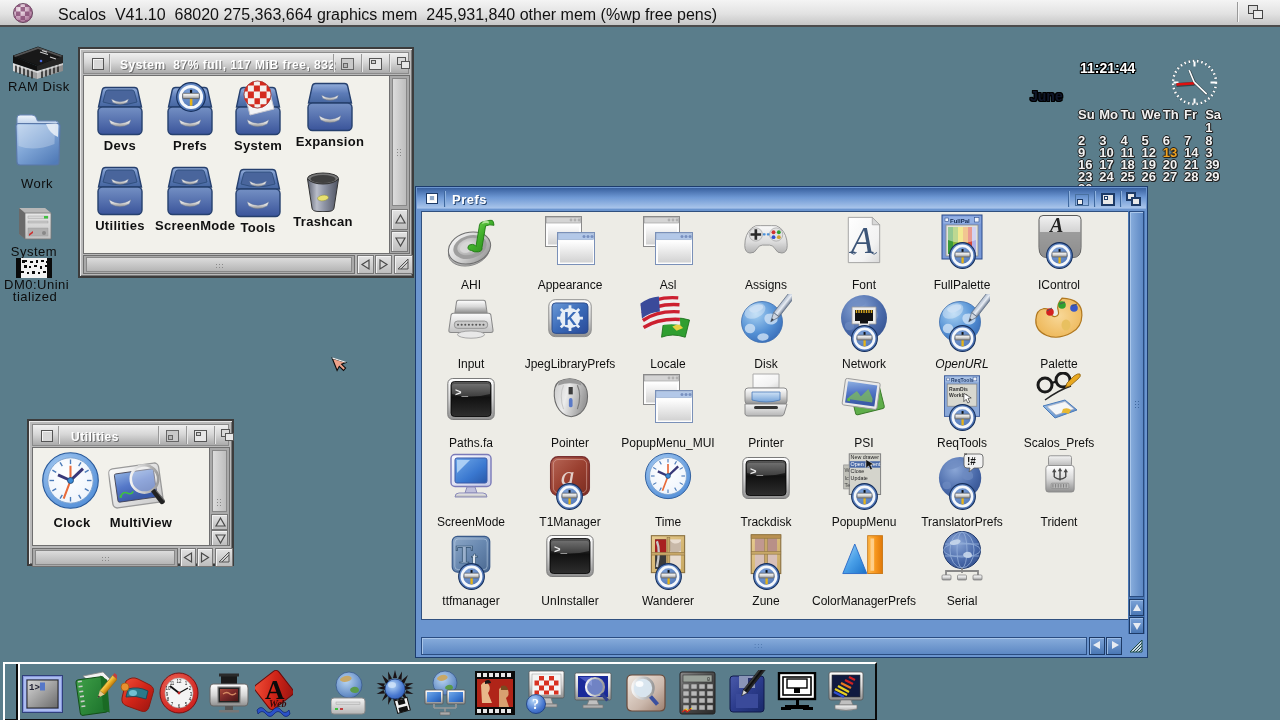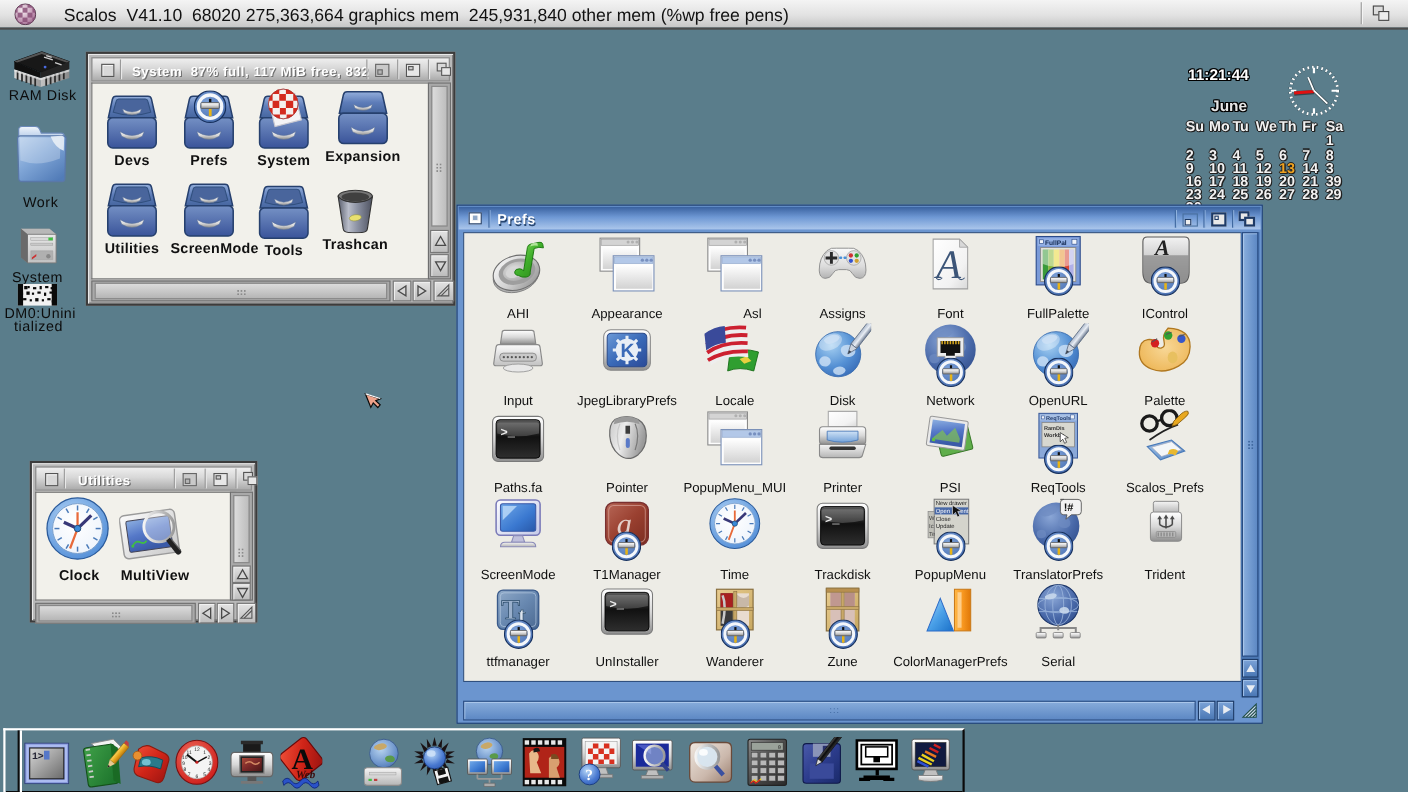--- a/index.html
+++ b/index.html
@@ -851,21 +851,21 @@
         <path d="M3.5 24.5 h5"></path>
         <path d="M40.5 24.5 h5"></path>
     </g>
     <path d="M24.5 25.7 L6.5 27" stroke="#111" stroke-width="4" opacity="0.5"></path>
     <path d="M24.5 25.2 L6.5 26.5" stroke="#e01010" stroke-width="2.6"></path>
     <path d="M24.5 24.5 L19.5 12.5" stroke="#111" stroke-width="2.8" opacity="0.5"></path>
     <path d="M24.2 24.2 L19.2 12.2" stroke="#fff" stroke-width="1.6"></path>
     <path d="M24.5 24.5 L37 36.5" stroke="#111" stroke-width="2.8" opacity="0.5"></path>
     <path d="M24.2 24.2 L36.7 36.2" stroke="#fff" stroke-width="1.6"></path>
   </svg>
-  <div class="dlabel" style="left:1101px; top:88px; font-size:14px; font-weight:bold; color:#e5e5e5;">June</div>
+  <div class="dlabel" style="left:1030px; top:88px; font-size:14px; font-weight:bold; color:#0f172a;">June</div>
   <div class="dlabel calrow" style="left:1078px; top:107px; font-weight:bold; font-size:13px;"><span>Su</span><span>Mo</span><span>Tu</span><span>We</span><span>Th</span><span>Fr</span><span>Sa</span></div>
   <div class="dlabel calrow" style="left:1078px; top:120px;"><span></span><span></span><span></span><span></span><span></span><span></span><span>1</span></div>
   <div class="dlabel calrow" style="left:1078px; top:132.5px;"><span>2</span><span>3</span><span>4</span><span>5</span><span>6</span><span>7</span><span>8</span></div>
   <div class="dlabel calrow" style="left:1078px; top:144.5px;"><span>9</span><span>10</span><span>11</span><span>12</span><span style="color:#efa321;">13</span><span>14</span><span>3</span></div>
   <div class="dlabel calrow" style="left:1078px; top:156.5px;"><span>16</span><span>17</span><span>18</span><span>19</span><span>20</span><span>21</span><span>39</span></div>
   <div class="dlabel calrow" style="left:1078px; top:168.5px;"><span>23</span><span>24</span><span>25</span><span>26</span><span>27</span><span>28</span><span>29</span></div>
   <div class="dlabel calrow" style="left:1078px; top:180.5px;"><span>30</span></div>
 </div>
 <div id="prefs">
   <div id="ptitle">
@@ -919,21 +919,21 @@
       <use href="#speaker"></use>
     </svg>
   <div class="plabel" style="left:-15px; top:91px; width:140px;">AHI</div>
   <svg class="abs" style="left:128px; top:28px;" width="52" height="52" viewBox="0 0 52 52">
       <use href="#winpair"></use>
     </svg>
   <div class="plabel" style="left:84px; top:91px; width:140px;">Appearance</div>
   <svg class="abs" style="left:226px; top:28px;" width="52" height="52" viewBox="0 0 52 52">
       <use href="#winpair"></use>
     </svg>
-  <div class="plabel" style="left:182px; top:91px; width:140px;margin-left:16px;">Asl</div>
+  <div class="plabel" style="left:182px; top:91px; width:140px;">Asl</div>
   <svg class="abs" style="left:324px; top:32px;" width="52" height="46" viewBox="0 0 52 46">
       <use href="#gamepad"></use>
     </svg>
   <div class="plabel" style="left:280px; top:91px; width:140px;">Assigns</div>
   <svg class="abs" style="left:424px; top:26px;" width="48" height="54" viewBox="0 0 52 54">
       <use href="#fontpage"></use>
     </svg>
   <div class="plabel" style="left:378px; top:91px; width:140px;">Font</div>
   <svg class="abs" style="left:522px; top:27px;" width="48" height="54" viewBox="0 0 48 54">
     <rect x="4" y="1" width="40" height="44" fill="#7a9ad8" stroke="#2a4a8a" stroke-width="1"></rect>
@@ -993,21 +993,21 @@
   <svg class="abs" style="left:435px; top:138px;" width="27" height="27" viewBox="0 0 26 26">
       <use href="#emblem"></use>
     </svg>
   <div class="plabel" style="left:378px; top:170px; width:140px;">Network</div>
   <svg class="abs" style="left:522px; top:107px;" width="52" height="52" viewBox="0 0 52 52">
       <use href="#globepen"></use>
     </svg>
   <svg class="abs" style="left:533px; top:138px;" width="27" height="27" viewBox="0 0 26 26">
       <use href="#emblem"></use>
     </svg>
-  <div class="plabel" style="left:476px; top:170px; width:140px;">OpenURL</div>
+  <div class="plabel" style="left:476px; top:170px; width:140px;font-style:italic;">OpenURL</div>
   <svg class="abs" style="left:617px; top:107px;" width="52" height="52" viewBox="0 0 52 52">
       <use href="#artpalette"></use>
     </svg>
   <div class="plabel" style="left:573px; top:170px; width:140px;">Palette</div>
 
   <svg class="abs" style="left:31px; top:188px;" width="48" height="48" viewBox="0 0 48 48">
       <use href="#term"></use>
     </svg>
   <div class="plabel" style="left:-15px; top:249px; width:140px;">Paths.fa</div>
   <svg class="abs" style="left:130px; top:186px;" width="48" height="52" viewBox="0 0 52 52">

